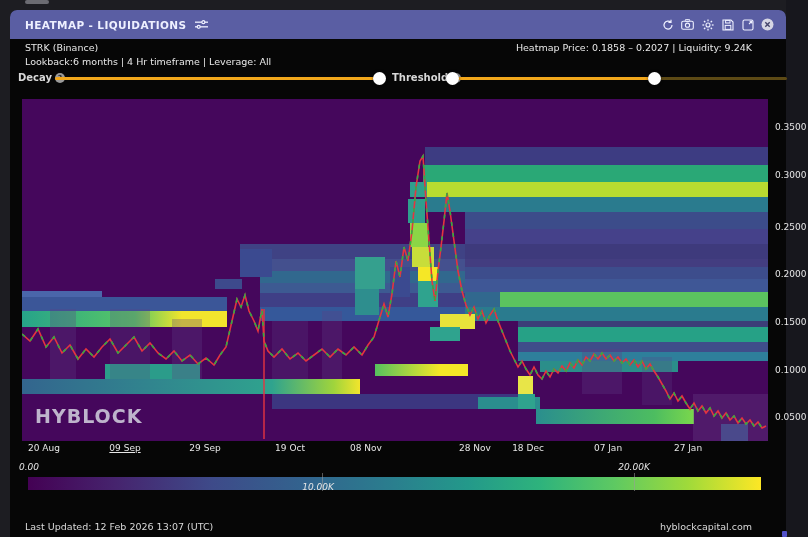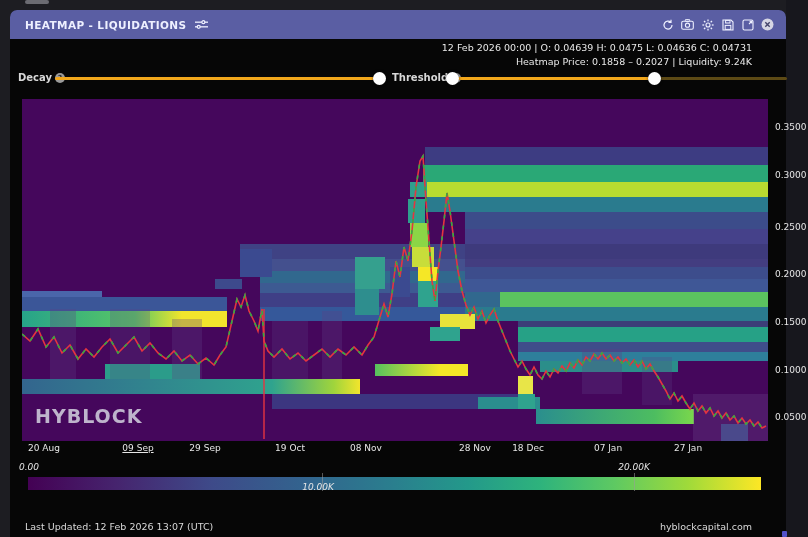--- a/index.html
+++ b/index.html
@@ -102,22 +102,25 @@
         </span>
         <span class="tb-icon">
           <svg width="13" height="13" viewBox="0 0 13 13">
               <circle cx="6.5" cy="6.5" r="6" fill="#d6d6e4"></circle>
               <path d="M4.3 4.3l4.4 4.4M8.7 4.3l-4.4 4.4" stroke="#44446a" stroke-width="1.4"></path>
             </svg>
         </span>
       </span>
     </div>
 
+    <div class="info-left">
+      <div>STRK (Binance)</div>
+      <div>Lookback:6 months | 4 Hr timeframe | Leverage: All</div>
+    </div>
     <div class="info-right">
-      <div>12 Feb 2026 00:00 | O: 0.04639 H: 0.0475 L: 0.04636 C: 0.04731</div>
       <div>Heatmap Price: 0.1858 – 0.2027 | Liquidity: 9.24K</div>
     </div>
 
     <div class="ctrl-label" style="left:8px;">
       <span>Decay</span>
       <span class="q-icon">?</span>
     </div>
     <div class="track" style="left:45px;top:67px;width:330px;"></div>
     <div class="knob" style="left:363px;top:62px;"></div>
 
@@ -232,21 +235,21 @@
         <div class="y-label" style="top: 117px;">0.3500</div>
         <div class="y-label" style="top: 165px;">0.3000</div>
         <div class="y-label" style="top: 217px;">0.2500</div>
         <div class="y-label" style="top: 264px;">0.2000</div>
         <div class="y-label" style="top: 312px;">0.1500</div>
         <div class="y-label" style="top: 360px;">0.1000</div>
         <div class="y-label" style="top: 407px;">0.0500</div>
       </div>
     <div>
         <div class="x-label" style="left: 34px;">20 Aug</div>
-        <div class="x-label" style="left: 128px; text-decoration: underline;">09 Sep</div>
+        <div class="x-label" style="left: 115px; text-decoration: underline;">09 Sep</div>
         <div class="x-label" style="left: 195px;">29 Sep</div>
         <div class="x-label" style="left: 280px;">19 Oct</div>
         <div class="x-label" style="left: 356px;">08 Nov</div>
         <div class="x-label" style="left: 437px; margin-left: 28px;">28 Nov</div>
         <div class="x-label" style="left: 518px;">18 Dec</div>
         <div class="x-label" style="left: 598px;">07 Jan</div>
         <div class="x-label" style="left: 678px;">27 Jan</div>
       </div>
 
     <div id="colorbar"></div>

